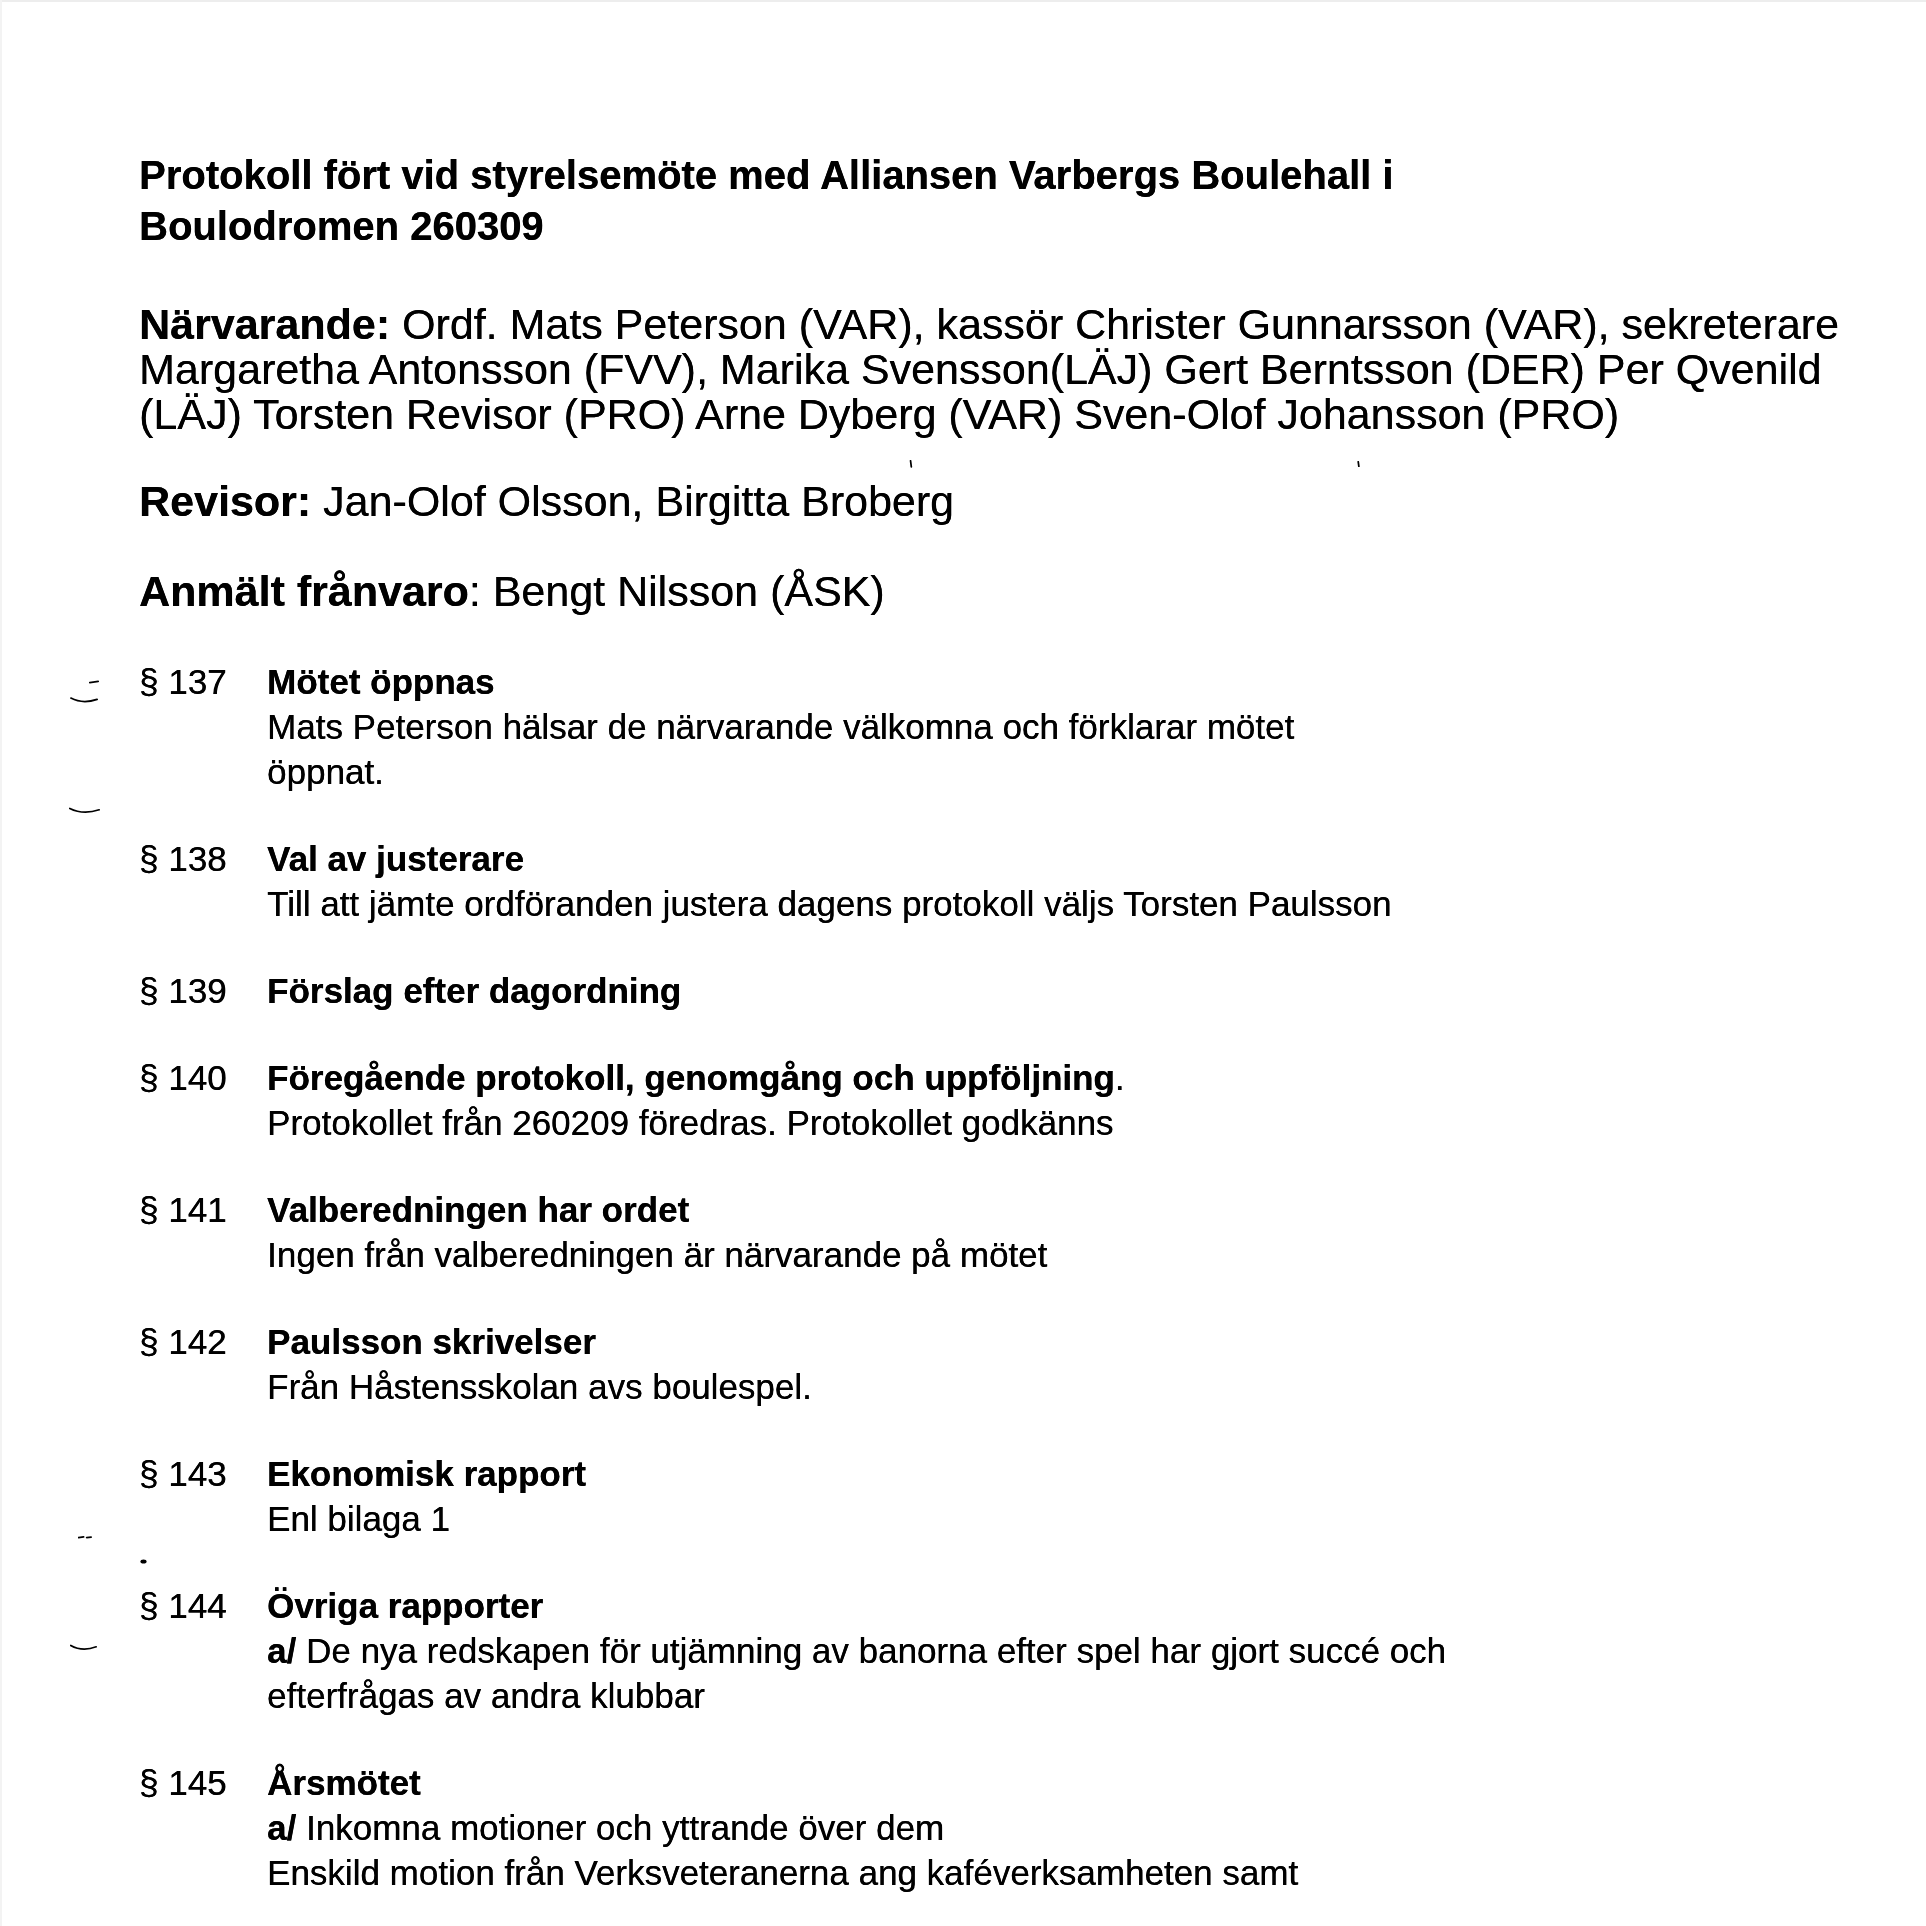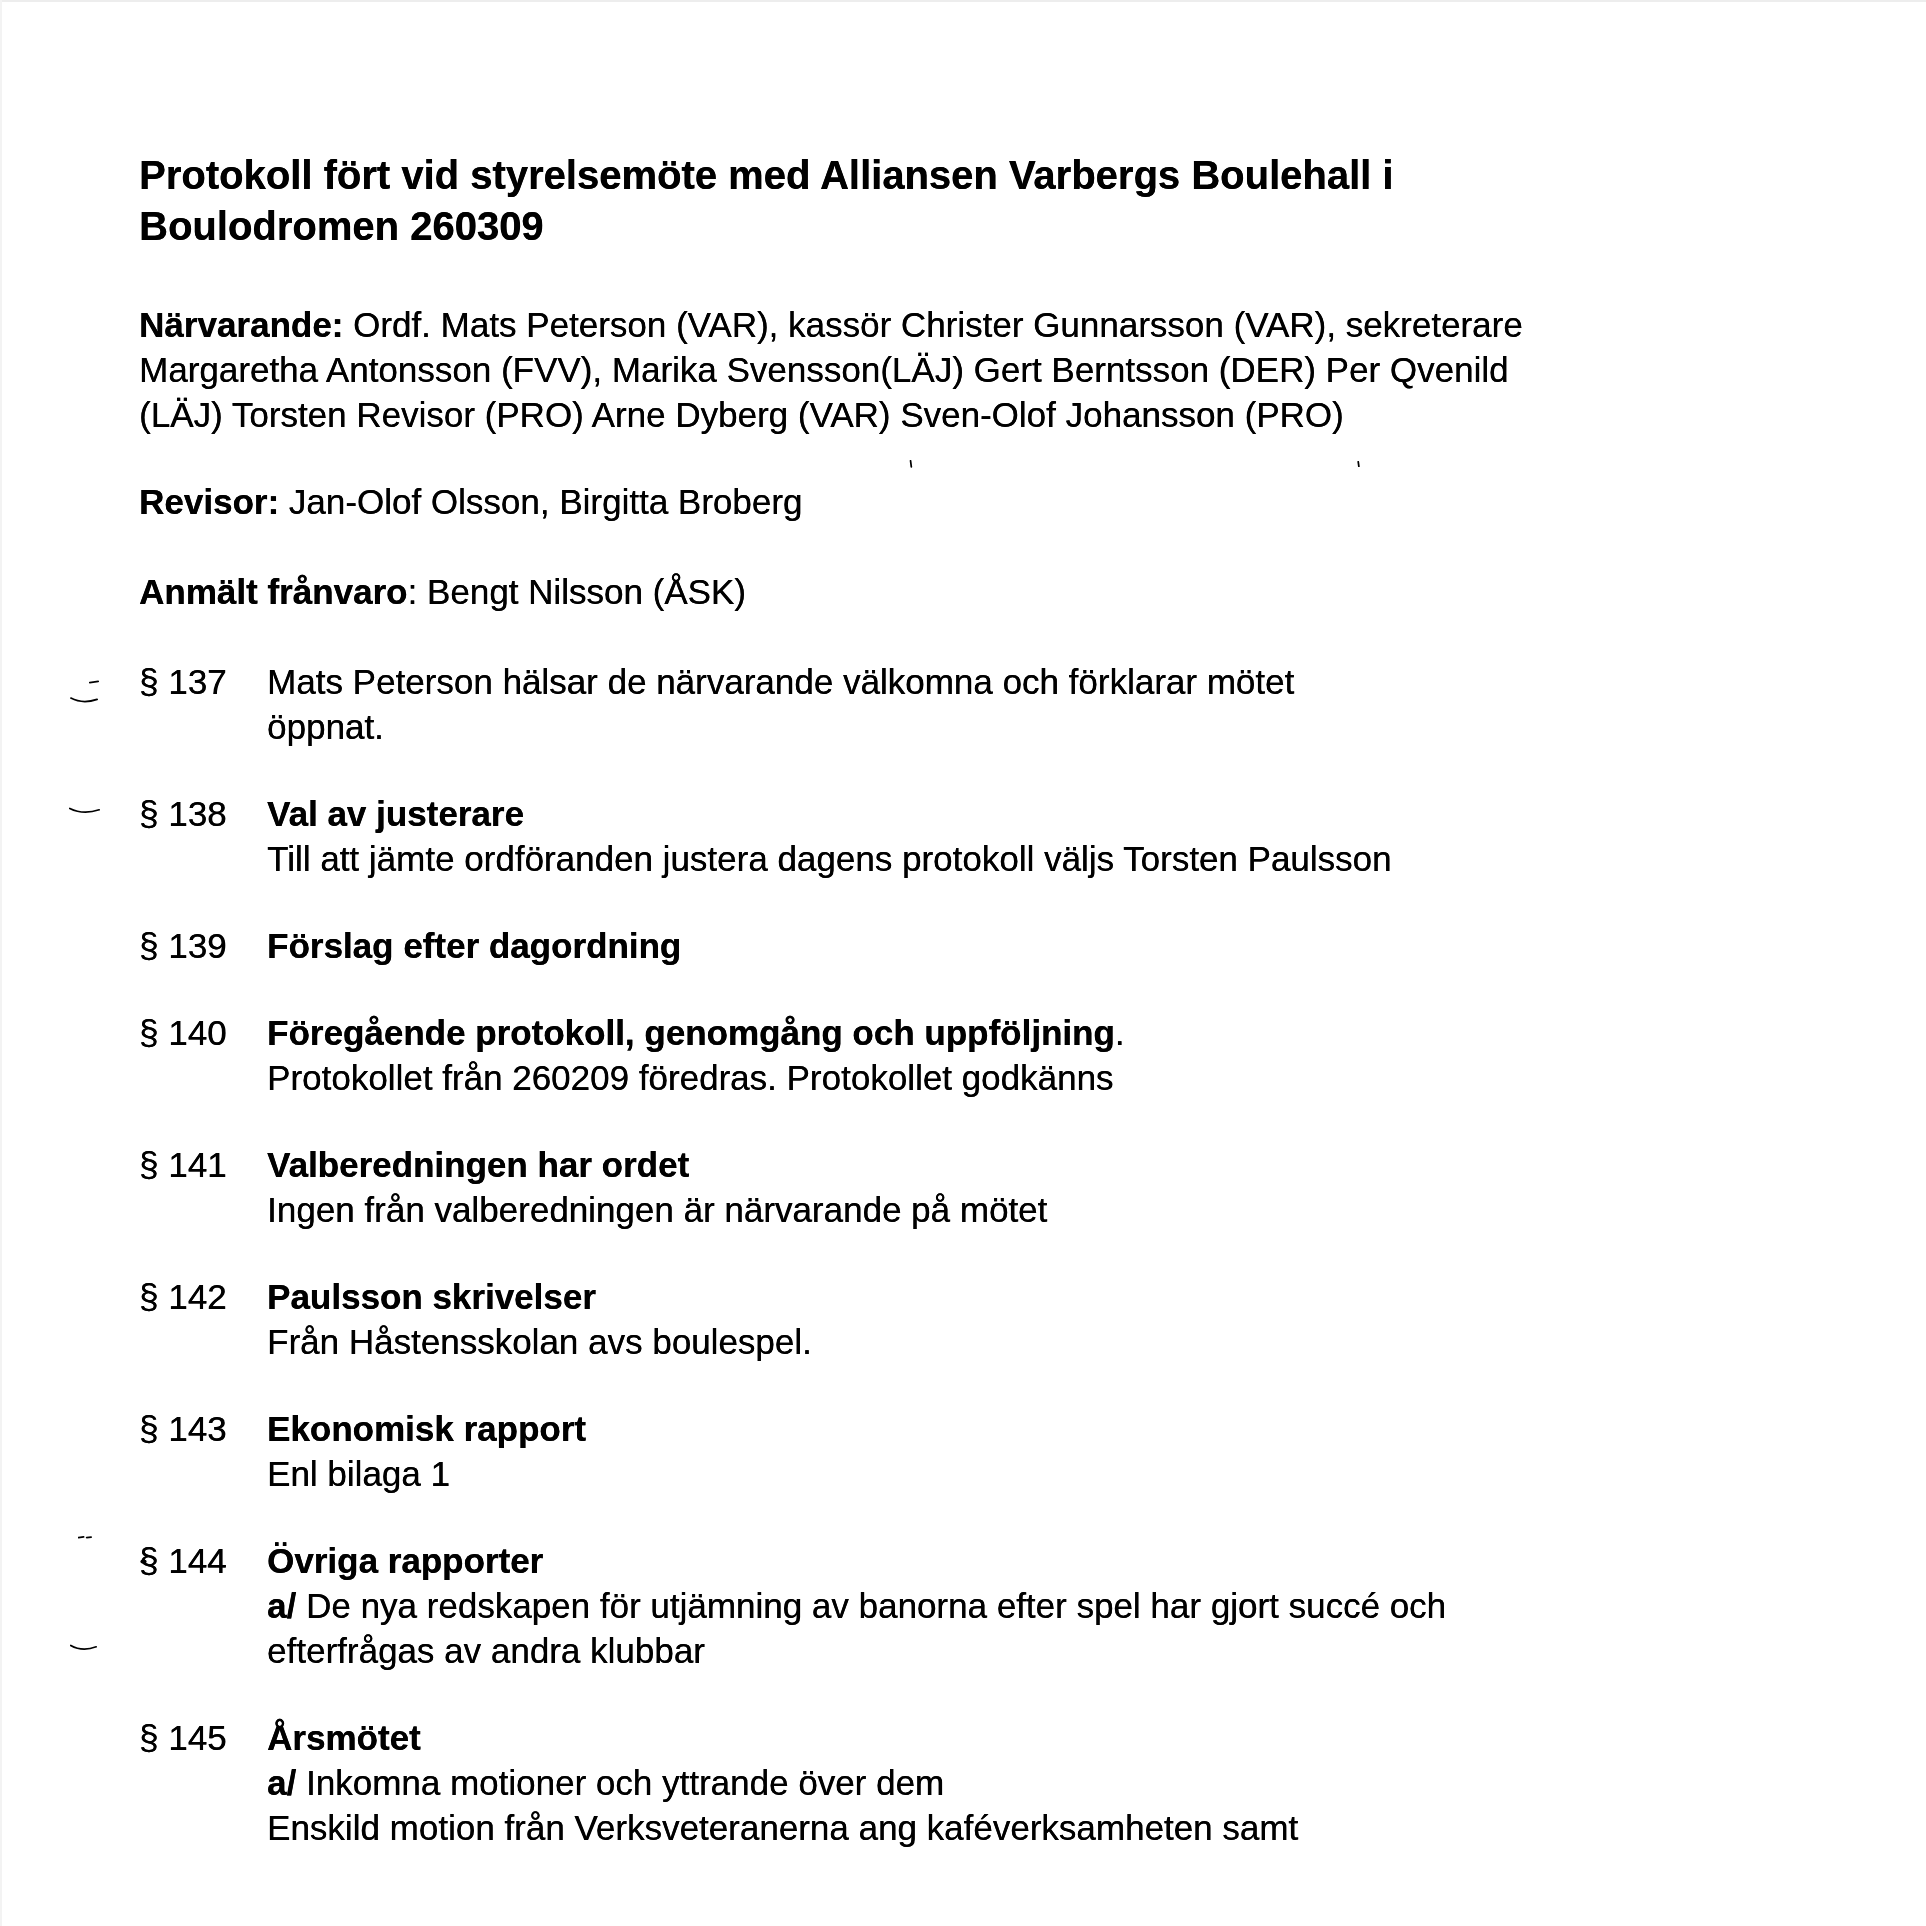--- a/index.html
+++ b/index.html
@@ -6,21 +6,21 @@
   body{width:1965px;height:2501px;overflow:hidden;}
   .page{
     position:relative;width:1965px;height:2501px;background:#ffffff;
     font-family:"Liberation Sans","DejaVu Sans",sans-serif;color:#000;
     text-shadow:0.3px 0 0 currentColor; 
   }
   .scan-edge-top{position:absolute;top:0;left:0;right:0;height:1.9px;background:#ededed;}
   .scan-edge-left{position:absolute;top:0;left:0;bottom:0;width:1.5px;background:#f3f3f3;}
   .content{position:absolute;top:0;left:0;padding:150px 0 0 139px;width:1710px;}
   .title{font-size:40px;font-weight:700;line-height:51px;text-align:left;width:1603px;white-space:nowrap;}
-  .para{font-size:35px;line-height:45px;white-space:nowrap;margin:0;}
+  .para{font-size:43px;line-height:45px;white-space:nowrap;margin:0;}
   .para .line{display:block;}
   .attendees{margin-top:50px;}
   .revisor{margin-top:42px;}
   .absence{margin-top:45px;}
   #sections{margin-top:45px;}
   .section{display:flex;margin-top:42px;}
   .section:first-child{margin-top:0;}
   .snum{flex:0 0 128px;font-weight:400;font-size:35px;line-height:45px;white-space:nowrap;}
   .scontent{font-size:35px;line-height:45px;white-space:nowrap;}
   .sheading{font-weight:700;}
@@ -54,20 +54,21 @@
     </p>
 
     <p class="para absence">
       <b>Anmält frånvaro</b><span>: Bengt Nilsson (ÅSK)</span>
     </p>
 
     <div id="sections">
         <div class="section">
           <span class="snum">§ 137</span>
           <div class="scontent">
+            <div class="sheading"><b>Mötet öppnas</b></div>
             <div class="sline">Mats Peterson hälsar de närvarande välkomna och förklarar mötet</div>
             <div class="sline">öppnat.</div>
           </div>
         </div>
         <div class="section">
           <span class="snum">§ 138</span>
           <div class="scontent">
             <div class="sheading"><b>Val av justerare</b></div>
             <div class="sline">Till att jämte ordföranden justera dagens protokoll väljs Torsten Paulsson</div>
           </div>

